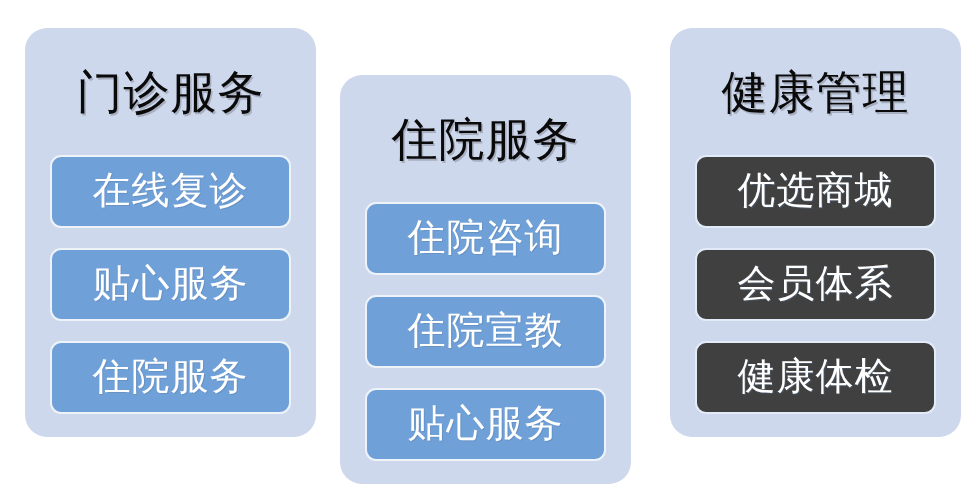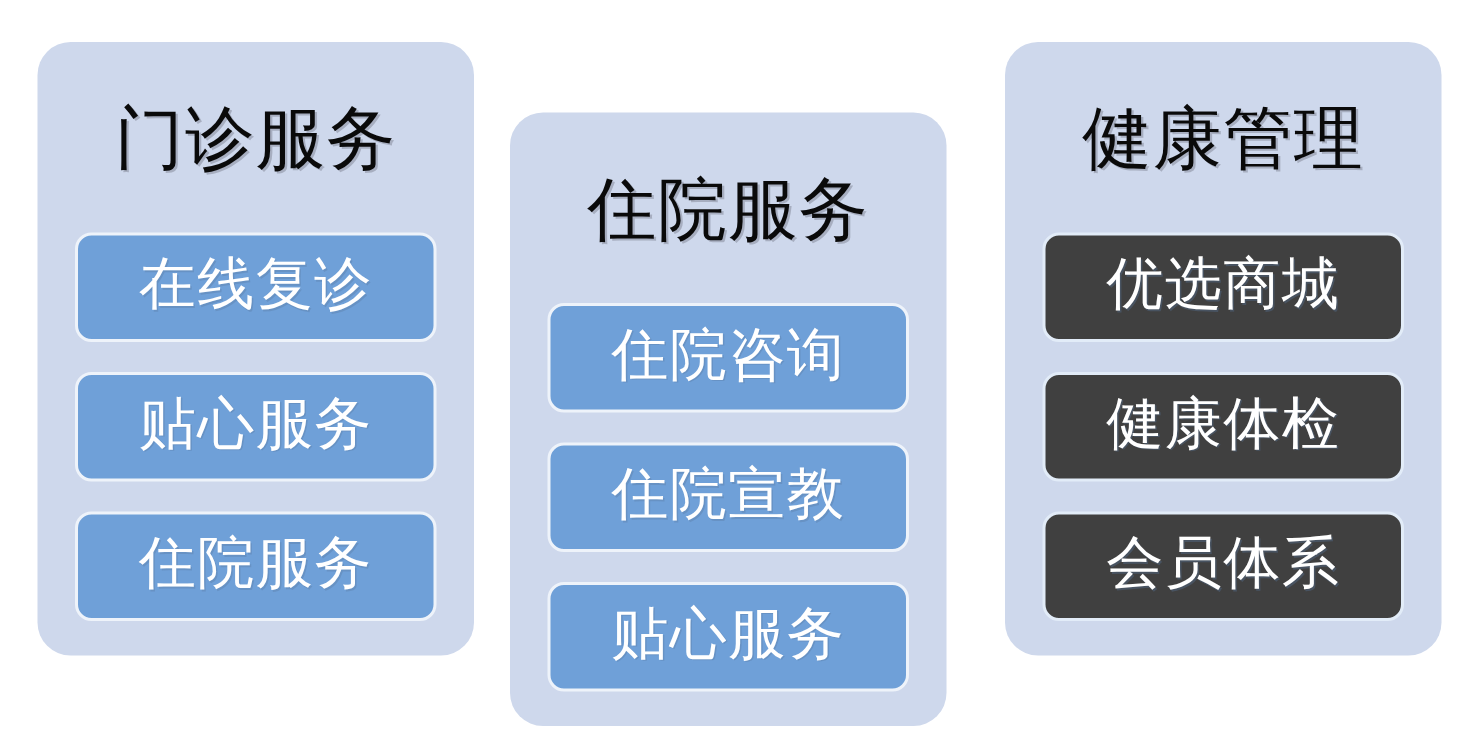--- a/index.html
+++ b/index.html
@@ -105,18 +105,18 @@
       <div class="svc-btn">住院咨询</div>
       <div class="svc-btn">住院宣教</div>
       <div class="svc-btn">贴心服务</div>
     </div>
   </div>
 
   <div class="card card-3">
     <div class="card-title">健康管理</div>
     <div class="btn-stack">
       <div class="svc-btn">优选商城</div>
+      <div class="svc-btn">会员体系</div>
       <div class="svc-btn">健康体检</div>
-      <div class="svc-btn">会员体系</div>
     </div>
   </div>
 
 </div>
 
 </body></html>

